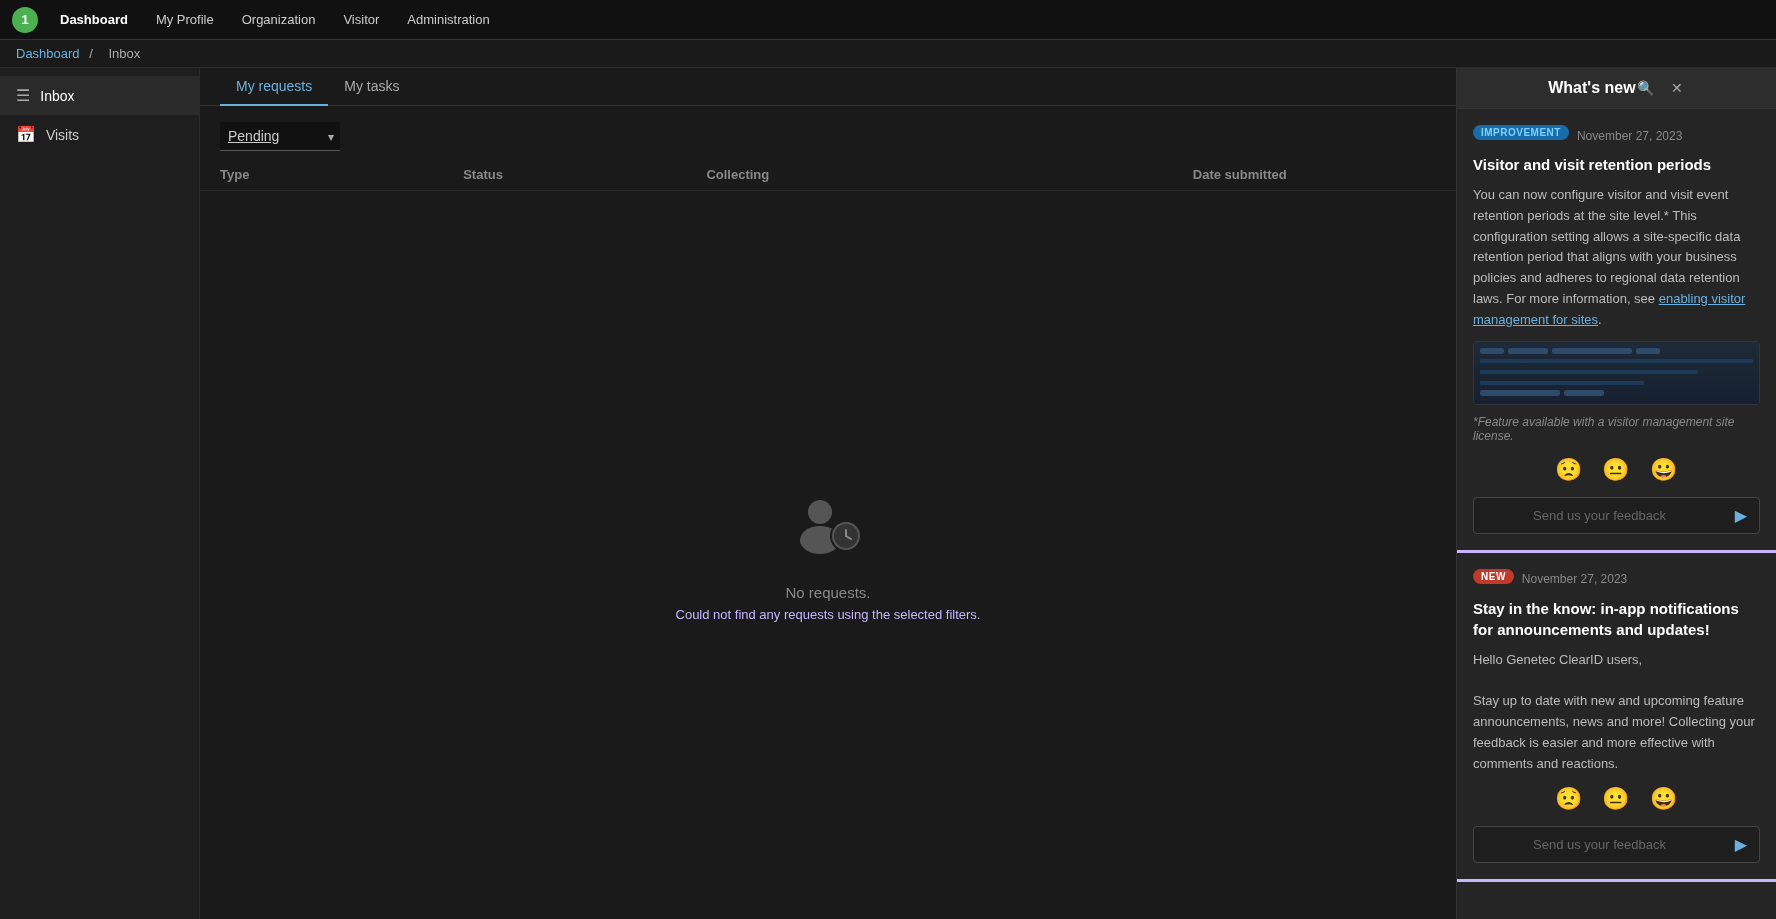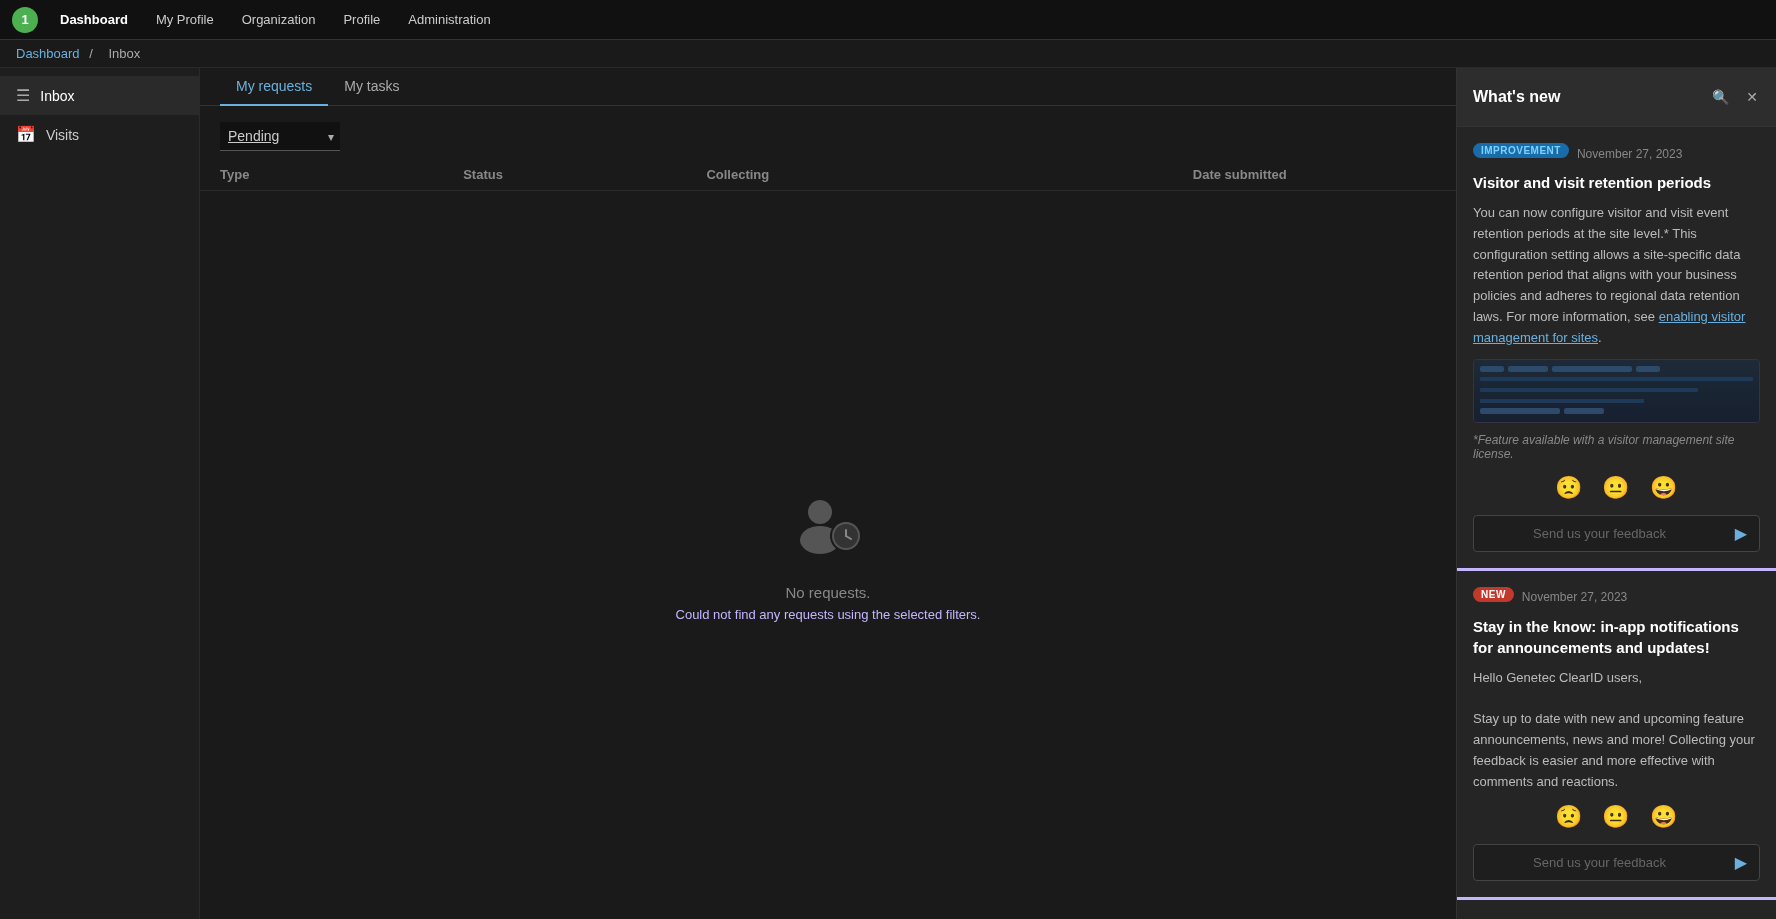--- a/index.html
+++ b/index.html
@@ -171,22 +171,22 @@
       background: #252526;
       border-left: 1px solid #333;
       flex-shrink: 0;
       display: flex;
       flex-direction: column;
       overflow: hidden;
     }
     .whats-new-header {
       display: flex;
       align-items: center;
-      justify-content: space-between;
-      padding: 19px 16px;
+      justify-content: center;
+      padding: 10px 16px;
       border-bottom: 1px solid #333;
       background: #2d2d2e;
     }
     .whats-new-title {
       font-size: 16px;
       font-weight: 600;
       color: #fff;
     }
     .whats-new-header-icons {
       display: flex;
@@ -354,21 +354,21 @@
     }
   </style>
 </head>
 <body>
 
 <nav class="top-nav">
   <div class="nav-logo">1</div>
   <div class="nav-item active">Dashboard</div>
   <div class="nav-item">My Profile</div>
   <div class="nav-item">Organization</div>
-  <div class="nav-item">Profile</div>
+  <div class="nav-item">Visitor</div>
   <div class="nav-item">Administration</div>
 </nav>
 
 <div class="breadcrumb">
   <a>Dashboard</a>
   <span>/</span>
   <span>Inbox</span>
 </div>
 
 <div class="main-layout">

